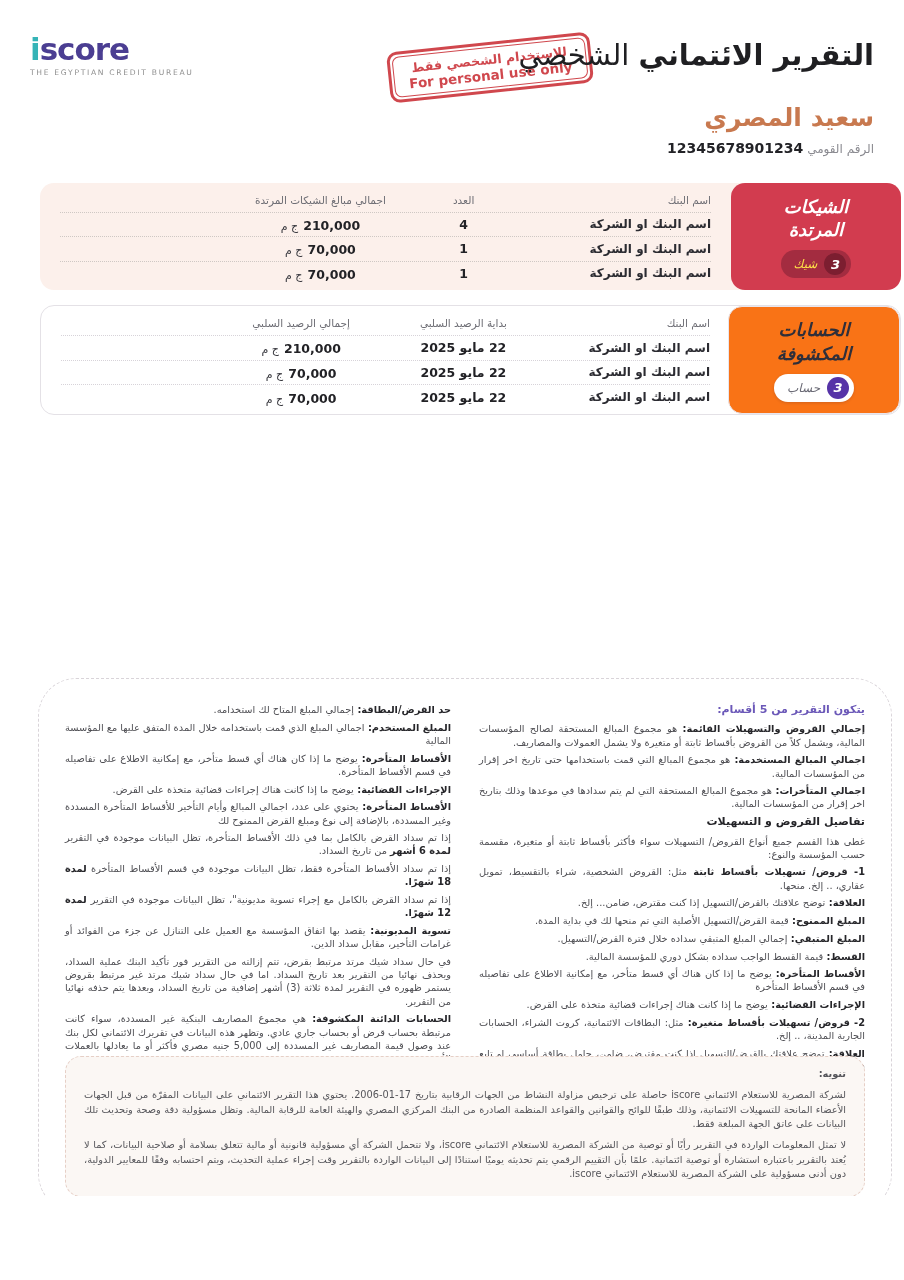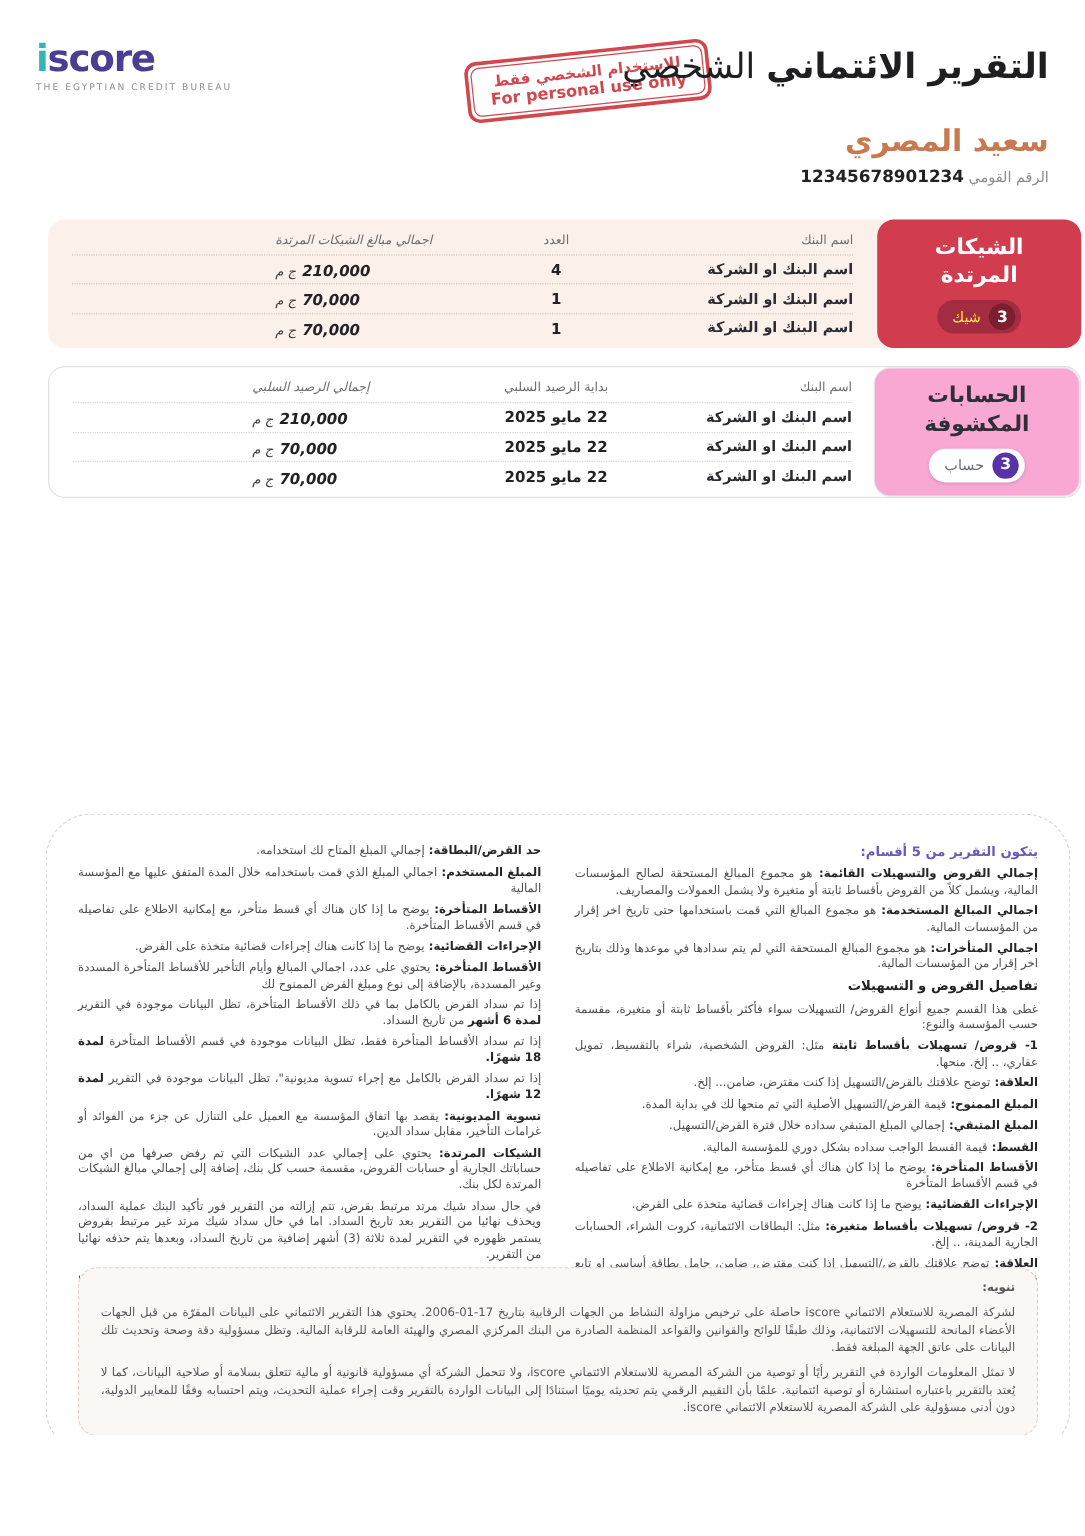--- a/index.html
+++ b/index.html
@@ -27,23 +27,23 @@
   .person-name{font-size:25px;font-weight:bold;color:#c8794f;line-height:1.15;}
   .person-id-row{margin-top:7px;font-size:12px;color:#8a8a90;}
   .person-id{font-weight:bold;color:#222226;font-size:14px;letter-spacing:2.5px;}
 
   
   .card{position:absolute;left:40px;width:861px;border-radius:14px;box-sizing:border-box;}
   .card1{top:183px;height:107px;background:#fcf0eb;}
   .card2{top:305px;height:110px;background:#ffffff;border:1px solid #e4e1e6;}
 
   .sidebar{position:absolute;right:0;top:0;bottom:0;width:170px;border-radius:14px;
-           display:flex;flex-direction:column;align-items:center;justify-content:center;}
+           display:flex;flex-direction:column;align-items:center;justify-content:center;font-style:italic;}
   .sb1{background:#d23c4f;color:#ffffff;}
-  .sb2{background:#f9a8d4;color:#2f2f3a;border:1px solid #e9e6ee;}
+  .sb2{background:#f97316;color:#2f2f3a;border:1px solid #e9e6ee;}
   .sidebar-title{font-size:18px;font-weight:bold;text-align:center;line-height:1.3;width:112px;}
   .badge-pill{margin-top:9px;display:flex;align-items:center;gap:7px;border-radius:15px;padding:3px 5px 3px 13px;}
   .badge1{background:#a32c40;}
   .badge2{background:#ffffff;box-shadow:0 1px 3px rgba(40,30,60,.18);}
   .badge-circle{width:22px;height:22px;border-radius:50%;color:#fff;font-weight:bold;font-size:13px;
                 display:flex;align-items:center;justify-content:center;flex:0 0 auto;}
   .bc1{background:#7c1e30;}
   .bc2{background:#5633a7;}
   .badge-label{font-size:12px;}
   .badge1 .badge-label{color:#fde047;}
@@ -51,21 +51,21 @@
 
   .tbl{position:absolute;left:0;right:170px;top:0;bottom:0;padding:5px 20px;display:flex;flex-direction:column;}
   .trow{flex:1;display:flex;align-items:center;border-bottom:1px dotted #cfc8c4;}
   .card2 .trow{border-bottom:1px dotted #d7d3d9;}
   .trow:last-child{border-bottom:none;}
   .cell{box-sizing:border-box;}
   .c-bank{flex:0 0 30%;}
   .card2 .c-bank{flex:0 0 27%;}
   .c-mid{flex:0 0 16%;text-align:center;}
   .card2 .c-mid{flex:0 0 22%;}
-  .c-amt{flex:0 0 28%;text-align:left;font-style:italic;}
+  .c-amt{flex:0 0 28%;text-align:center;}
   .c-sp{flex:1;}
   .thead .cell{color:#6d6d74;font-size:10.5px;font-weight:normal;}
   .bank-cell{font-weight:bold;color:#2b2b31;font-size:12px;}
   .num-cell{font-weight:bold;color:#222226;font-size:12.5px;}
   .amt-num{font-weight:bold;color:#222226;font-size:12.5px;}
   .amt-cur{font-weight:normal;color:#3a3a40;font-size:11px;}
 
   
   .info{position:absolute;left:38px;top:678px;width:854px;height:534px;box-sizing:border-box;
         border:1.5px dashed #d9d4d9;border-radius:38px;padding:24px 26px;overflow:hidden;}
@@ -219,21 +219,20 @@
       <div class="col" id="glossary-left">
           <p class="para"><b>حد القرض/البطاقة: </b><span>إجمالي المبلغ المتاح لك استخدامه.</span></p>
           <p class="para"><b>المبلغ المستخدم: </b><span>اجمالي المبلغ الذي قمت باستخدامه خلال المدة المتفق عليها مع المؤسسة المالية</span></p>
           <p class="para"><b>الأقساط المتأخرة: </b><span>يوضح ما إذا كان هناك أي قسط متأخر، مع إمكانية الاطلاع على تفاصيله في قسم الأقساط المتأخرة.</span></p>
           <p class="para"><b>الإجراءات القضائية: </b><span>يوضح ما إذا كانت هناك إجراءات قضائية متخذة على القرض.</span></p>
           <p class="para"><b>الأقساط المتأخرة: </b><span>يحتوي على عدد، اجمالي المبالغ وأيام التأخير للأقساط المتأخرة المسددة وغير المسددة، بالإضافة إلى نوع ومبلغ القرض الممنوح لك</span></p>
           <p class="para"><span>إذا تم سداد القرض بالكامل بما في ذلك الأقساط المتأخرة، تظل البيانات موجودة في التقرير </span><b>لمدة 6 أشهر</b><span> من تاريخ السداد.</span></p>
           <p class="para"><span>إذا تم سداد الأقساط المتأخرة فقط، تظل البيانات موجودة في قسم الأقساط المتأخرة </span><b>لمدة 18 شهرًا.</b></p>
           <p class="para"><span>إذا تم سداد القرض بالكامل مع إجراء تسوية مديونية"، تظل البيانات موجودة في التقرير </span><b>لمدة 12 شهرًا.</b></p>
           <p class="para"><b>تسوية المديونية: </b><span>يقصد بها اتفاق المؤسسة مع العميل على التنازل عن جزء من الفوائد أو غرامات التأخير، مقابل سداد الدين.</span></p>
-          <p class="para"><b>الشيكات المرتدة: </b><span>يحتوي على إجمالي عدد الشيكات التي تم رفض صرفها من اي من حساباتك الجارية أو حسابات القروض، مقسمة حسب كل بنك، إضافة إلى إجمالي مبالغ الشيكات المرتدة لكل بنك.</span></p>
           <p class="para"><span>في حال سداد شيك مرتد مرتبط بقرض، تتم إزالته من التقرير فور تأكيد البنك عملية السداد، ويحذف نهائيا من التقرير بعد تاريخ السداد. اما في حال سداد شيك مرتد غير مرتبط بقروض يستمر ظهوره في التقرير لمدة ثلاثة (3) أشهر إضافية من تاريخ السداد، وبعدها يتم حذفه نهائيا من التقرير.</span></p>
           <p class="para"><b>الحسابات الدائنة المكشوفة: </b><span>هي مجموع المصاريف البنكية غير المسددة، سواء كانت مرتبطة بحساب قرض أو بحساب جاري عادي. وتظهر هذه البيانات في تقريرك الائتماني لكل بنك عند وصول قيمة المصاريف غير المسددة إلى 5,000 جنيه مصري فأكثر أو ما يعادلها بالعملات الأجنبية.</span></p>
         </div>
     </div>
     <div class="notice">
       <p class="notice-title">تنويه:</p>
       <div id="notice-body">
           <p>لشركة المصرية للاستعلام الائتماني iscore حاصلة على ترخيص مزاولة النشاط من الجهات الرقابية بتاريخ 17-01-2006. يحتوي هذا التقرير الائتماني على البيانات المقرّة من قبل الجهات الأعضاء المانحة للتسهيلات الائتمانية، وذلك طبقًا للوائح والقوانين والقواعد المنظمة الصادرة من البنك المركزي المصري والهيئة العامة للرقابة المالية. وتظل مسؤولية دقة وصحة وتحديث تلك البيانات على عاتق الجهة المبلغة فقط.</p>
           <p>لا تمثل المعلومات الواردة في التقرير رأيًا أو توصية من الشركة المصرية للاستعلام الائتماني iscore، ولا تتحمل الشركة أي مسؤولية قانونية أو مالية تتعلق بسلامة أو صلاحية البيانات، كما لا يُعتد بالتقرير باعتباره استشارة أو توصية ائتمانية. علمًا بأن التقييم الرقمي يتم تحديثه يوميًا استنادًا إلى البيانات الواردة بالتقرير وقت إجراء عملية التحديث، ويتم احتسابه وفقًا للمعايير الدولية، دون أدنى مسؤولية على الشركة المصرية للاستعلام الائتماني iscore.</p>
         </div>

